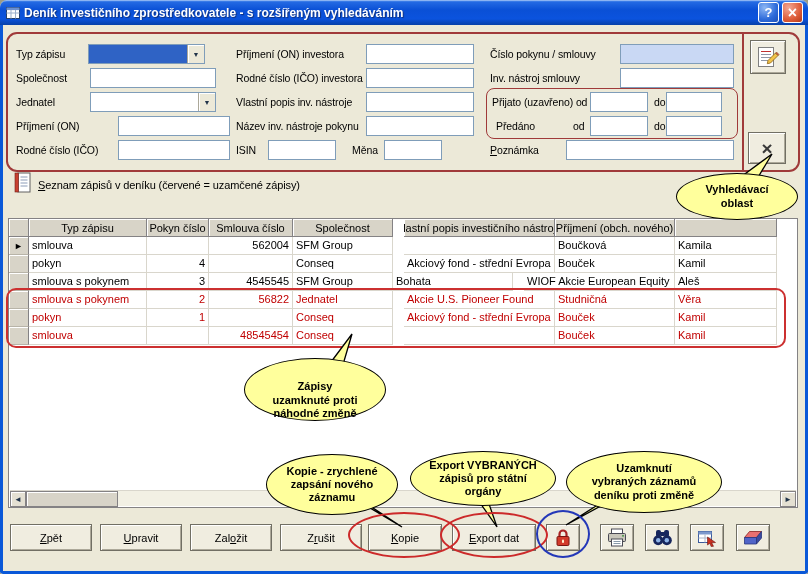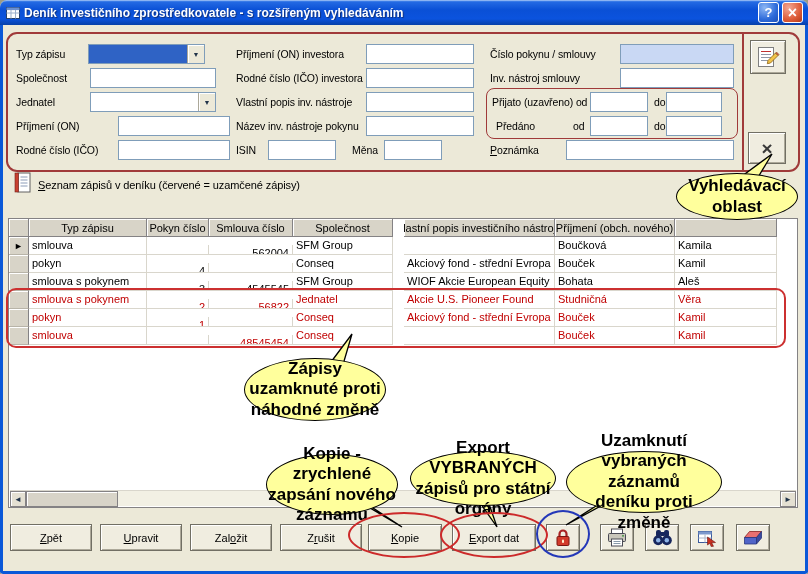--- a/index.html
+++ b/index.html
@@ -24,29 +24,29 @@
   .search-outline{position:absolute;left:6px;top:32px;width:794px;height:140px;border:2px solid #A03A3A;border-radius:11px;z-index:4;}
   .redbox{position:absolute;border:1px solid #A03A3A;border-radius:8px;z-index:4;}
   .vdivider{position:absolute;left:742px;top:34px;height:136px;width:0;border-left:2px solid #A03A3A;z-index:4;}
   .pbtn{position:absolute;background:#F0EDE0;border:1px solid #716F64;box-shadow:inset 1px 1px 0 #FFF,inset -1px -1px 0 #ACA899;display:flex;align-items:center;justify-content:center;z-index:6;cursor:pointer;font-size:11px;color:#000;}
   .xglyph{font-size:19px;font-weight:bold;color:#3A3A3A;line-height:1;}
   .grid{position:absolute;left:8px;top:218px;width:790px;height:290px;background:#fff;border:1px solid #848284;z-index:5;}
   .gh,.gr{display:flex;height:18px;}
   .hc{background:#D8D4C8;border-right:1px solid #848284;border-bottom:1px solid #848284;box-shadow:inset 1px 1px 0 #fff;display:flex;align-items:center;justify-content:center;overflow:hidden;white-space:nowrap;flex:none;padding:0 1px;}
   .sel{background:#D8D4C8;border-right:1px solid #848284;border-bottom:1px solid #B8B4A8;box-shadow:inset 1px 1px 0 #fff;display:flex;align-items:center;justify-content:center;flex:none;font-size:9px;}
   .td{border-right:1px solid #D9D6CC;border-bottom:1px solid #D9D6CC;padding:2px 3px 0;overflow:hidden;white-space:nowrap;flex:none;}
-  .num{text-align:right;margin-top:8px;}
+  .num{text-align:right;}
   .locked .td{color:#C00000;}
   .c0{width:20px;} .c1{width:118px;} .c2{width:62px;} .c3{width:84px;} .c4{width:100px;} .c5{width:151px;margin-left:11px;} .c6{width:120px;} .c7{width:102px;}
   .hscroll{position:absolute;left:1px;bottom:1px;width:786px;height:16px;display:flex;background:#F2F0E4;border-top:1px solid #D9D6CC;}
   .sbtn{width:16px;height:16px;background:#E4E0D2;border:1px solid #848284;box-shadow:inset 1px 1px 0 #fff;display:flex;align-items:center;justify-content:center;font-size:8px;color:#21344A;cursor:pointer;flex:none;}
   .sthumb{width:92px;height:16px;background:#D8D4C8;border:1px solid #848284;box-shadow:inset 1px 1px 0 #fff;cursor:grab;flex:none;}
   .strack{flex:1;}
   .locked-outline{position:absolute;left:6px;top:288px;width:780px;height:60px;border:2px solid #CC3030;border-radius:10px;z-index:12;pointer-events:none;}
-  .bubble{position:absolute;background:#FFFF9C;border:1.5px solid #000;border-radius:50%;display:flex;flex-direction:column;align-items:center;justify-content:center;text-align:center;font-weight:bold;font-size:17px;line-height:1.2;z-index:21;}
+  .bubble{position:absolute;background:#FFFF9C;border:1.5px solid #000;border-radius:50%;display:flex;flex-direction:column;align-items:center;justify-content:center;text-align:center;font-weight:bold;font-size:11px;line-height:1.2;z-index:21;}
   .tail{position:absolute;z-index:20;}
   .mark{position:absolute;border-radius:50%;pointer-events:none;z-index:30;}
   .mark.red{border:2px solid #CC2A2A;}
   .mark.blue{border:2px solid #2438B8;}
   u{text-decoration:underline;}
 </style>
 </head>
 <body>
 
 <div id="win">
@@ -177,22 +177,22 @@
       <div class="td c5">Akciový fond - střední Evropa</div>
       <div class="td c6">Bouček</div>
       <div class="td c7">Kamil</div>
     </div>
     <div class="gr">
       <div class="sel c0"></div>
       <div class="td c1">smlouva s pokynem</div>
       <div class="td c2 num">3</div>
       <div class="td c3 num">4545545</div>
       <div class="td c4">SFM Group</div>
+      <div class="td c6">Bohata</div>
       <div class="td c5">WIOF Akcie European Equity</div>
-      <div class="td c6">Bohata</div>
       <div class="td c7">Aleš</div>
     </div>
     <div class="gr locked">
       <div class="sel c0"></div>
       <div class="td c1">smlouva s pokynem</div>
       <div class="td c2 num">2</div>
       <div class="td c3 num">56822</div>
       <div class="td c4">Jednatel</div>
       <div class="td c5">Akcie U.S. Pioneer Found</div>
       <div class="td c6">Studničná</div>

